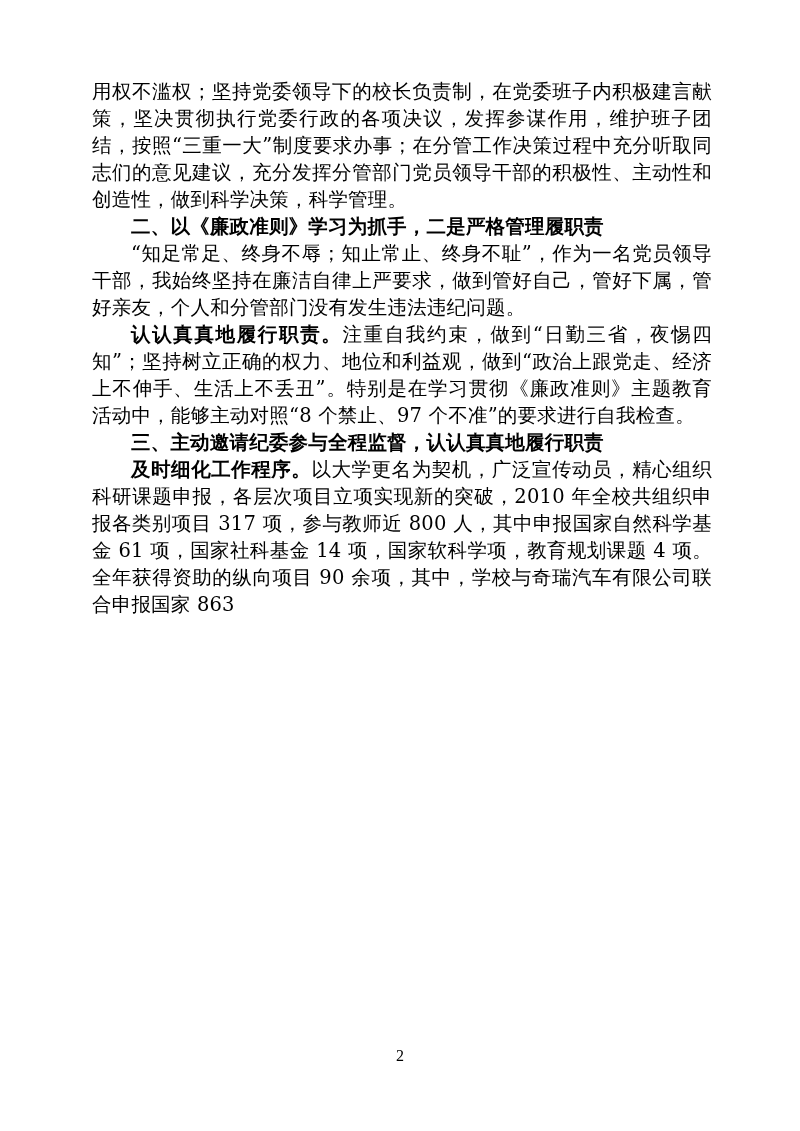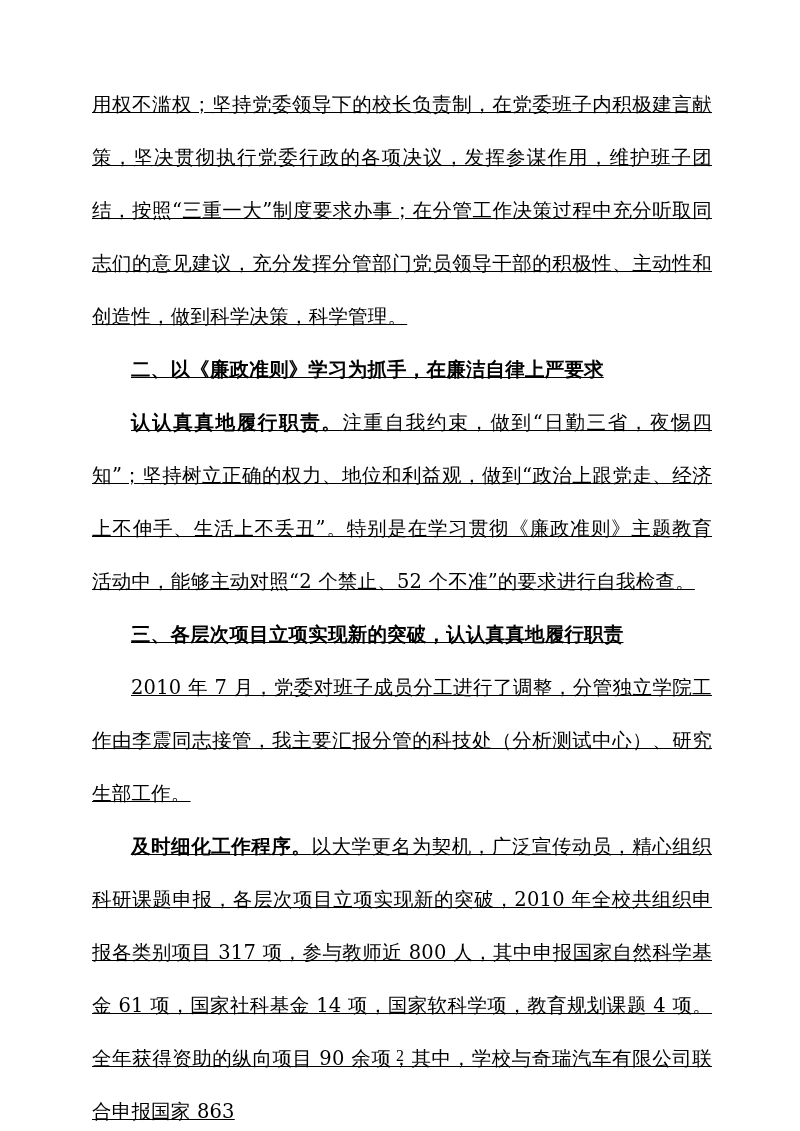--- a/index.html
+++ b/index.html
@@ -22,25 +22,24 @@
   }
   .content {
     position: absolute;
     left: 92px;
     top: 78px;
     width: 620px;
   }
   p {
     margin: 0;
     font-size: 19.5px;
-    line-height: 53px;
+    line-height: 27px;
     text-align: justify;
     text-justify: inter-ideograph;
     letter-spacing: 0.2px;
-    text-decoration: underline;
   }
   p.indent {
     text-indent: 2em;
   }
   .heading {
     font-weight: bold;
     text-indent: 2em;
   }
   .runin-bold {
     font-weight: bold;
@@ -56,29 +55,29 @@
   }
 </style>
 </head>
 <body>
 
 <div class="page">
   <div class="content">
 
     <p class="body">用权不滥权；坚持党委领导下的校长负责制，在党委班子内积极建言献策，坚决贯彻执行党委行政的各项决议，发挥参谋作用，维护班子团结，按照“三重一大”制度要求办事；在分管工作决策过程中充分听取同志们的意见建议，充分发挥分管部门党员领导干部的积极性、主动性和创造性，做到科学决策，科学管理。</p>
 
-    <p class="heading">二、以《廉政准则》学习为抓手，在廉洁自律上严要求</p>
+    <p class="heading">二、以《廉政准则》学习为抓手，二是严格管理履职责</p>
+
+    <p class="indent">“知足常足、终身不辱；知止常止、终身不耻”，作为一名党员领导干部，我始终坚持在廉洁自律上严要求，做到管好自己，管好下属，管好亲友，个人和分管部门没有发生违法违纪问题。</p>
+
+    <p class="indent"><span class="runin-bold">认认真真地履行职责。</span><span>注重自我约束，做到“日勤三省，夜惕四知”；坚持树立正确的权力、地位和利益观，做到“政治上跟党走、经济上不伸手、生活上不丢丑”。特别是在学习贯彻《廉政准则》主题教育活动中，能够主动对照“8 个禁止、97 个不准”的要求进行自我检查。</span></p>
 
 
-    <p class="indent"><span class="runin-bold">认认真真地履行职责。</span><span>注重自我约束，做到“日勤三省，夜惕四知”；坚持树立正确的权力、地位和利益观，做到“政治上跟党走、经济上不伸手、生活上不丢丑”。特别是在学习贯彻《廉政准则》主题教育活动中，能够主动对照“2 个禁止、52 个不准”的要求进行自我检查。</span></p>
+    <p class="heading">三、主动邀请纪委参与全程监督，认认真真地履行职责</p>
 
-
-    <p class="heading">三、各层次项目立项实现新的突破，认认真真地履行职责</p>
-
-    <p class="indent">2010 年 7 月，党委对班子成员分工进行了调整，分管独立学院工作由李震同志接管，我主要汇报分管的科技处（分析测试中心）、研究生部工作。</p>
 
 
     <p class="indent"><span class="runin-bold">及时细化工作程序。</span><span>以大学更名为契机，广泛宣传动员，精心组织科研课题申报，各层次项目立项实现新的突破，2010 年全校共组织申报各类别项目 317 项，参与教师近 800 人，其中申报国家自然科学基金 61 项，国家社科基金 14 项，国家软科学项，教育规划课题 4 项。全年获得资助的纵向项目 90 余项，其中，学校与奇瑞汽车有限公司联合申报国家 863</span></p>
 
   </div>
 
   <div class="page-number">2</div>
 </div>
 
 </body></html>

